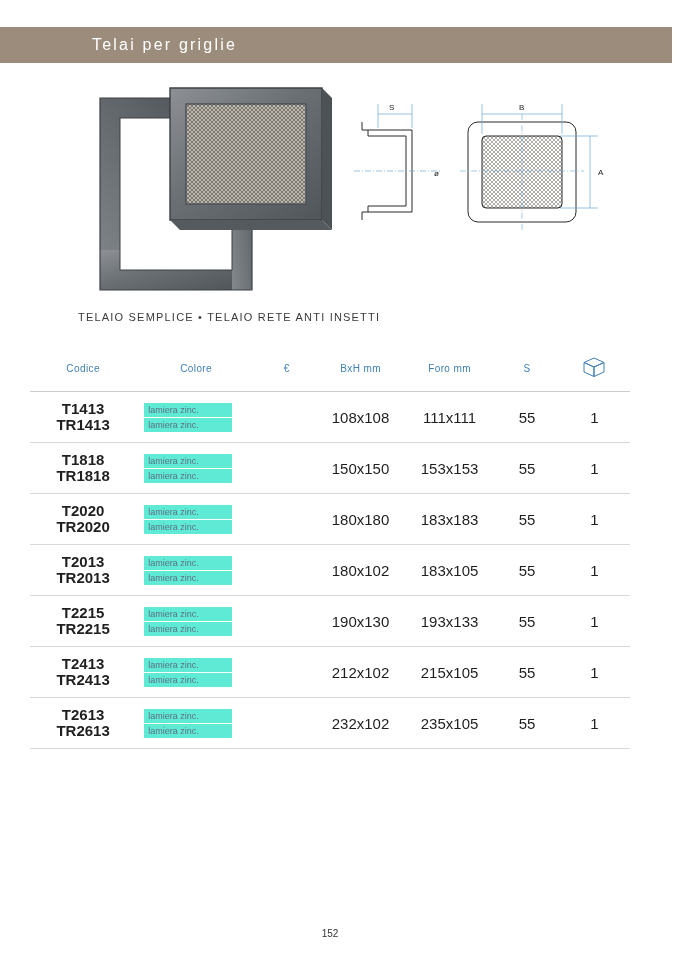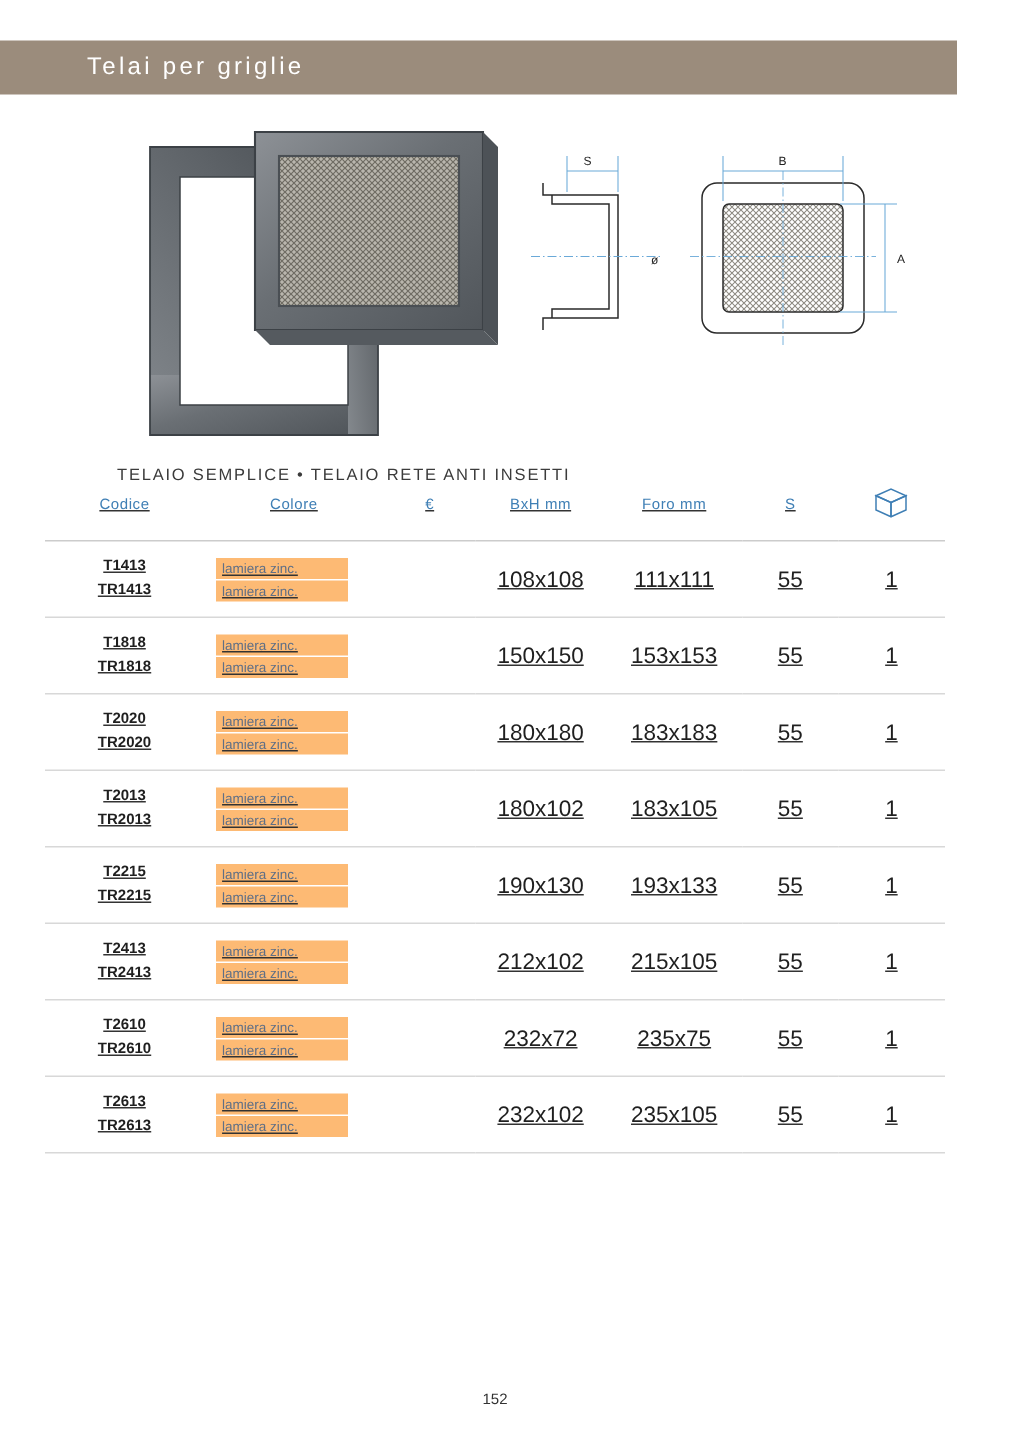--- a/index.html
+++ b/index.html
@@ -19,20 +19,21 @@
   
   .header-bar {
     position: absolute;
     top: 27px;
     left: 0;
     width: 638px;
     height: 36px;
     background: #9b8c7c;
     display: flex;
     align-items: center;
+    padding-left: 34px;
   }
   .header-title {
     color: #ffffff;
     font-size: 16px;
     letter-spacing: 2.2px;
     padding-left: 58px;
     font-weight: 400;
   }
 
   
@@ -67,26 +68,25 @@
     top: 311px;
     left: 78px;
     font-size: 11px;
     letter-spacing: 1.2px;
     color: #3b3b3b;
   }
 
   
   table.spec {
     position: absolute;
-    top: 324px;
+    top: 356px;
     left: 30px;
     width: 600px;
     border-collapse: collapse;
     font-size: 9.5px;
-    text-decoration: underline;
   }
   table.spec thead th {
     color: #3f7fb5;
     font-weight: 400;
     font-size: 10px;
     padding-bottom: 12px;
     border-bottom: 1px solid #cccccc;
     text-align: center;
     letter-spacing: .4px;
   }
@@ -100,29 +100,29 @@
 
   table.spec tbody td {
     border-bottom: 1px solid #d8d8d8;
     padding: 9px 0;
     text-align: center;
     vertical-align: middle;
     color: #1f1f1f;
   }
   .code-cell {
     font-weight: bold;
-    font-size: 10px;
+    font-size: 15px;
     line-height: 16px;
   }
   .colore-cell {
     padding-left: 8px !important;
     padding-right: 8px !important;
   }
   .swatch {
-    background: #fdba74;
+    background: #5eead4;
     color: #5f6f86;
     font-size: 9px;
     line-height: 14px;
     height: 14px;
     margin: 1px 0;
     padding-left: 4px;
     text-align: left;
     width: 84px;
   }
   .dim-cell, .s-cell, .box-cell {
@@ -357,35 +357,20 @@
           <div class="swatch">lamiera zinc.</div>
         </td>
         <td class="eur-cell"></td>
         <td class="dim-cell">212x102</td>
         <td class="dim-cell">215x105</td>
         <td class="s-cell">55</td>
         <td class="box-cell">1</td>
       </tr>
       <tr>
         <td class="code-cell">
-          <div>T2610</div>
-          <div>TR2610</div>
-        </td>
-        <td class="colore-cell">
-          <div class="swatch">lamiera zinc.</div>
-          <div class="swatch">lamiera zinc.</div>
-        </td>
-        <td class="eur-cell"></td>
-        <td class="dim-cell">232x72</td>
-        <td class="dim-cell">235x75</td>
-        <td class="s-cell">55</td>
-        <td class="box-cell">1</td>
-      </tr>
-      <tr>
-        <td class="code-cell">
           <div>T2613</div>
           <div>TR2613</div>
         </td>
         <td class="colore-cell">
           <div class="swatch">lamiera zinc.</div>
           <div class="swatch">lamiera zinc.</div>
         </td>
         <td class="eur-cell"></td>
         <td class="dim-cell">232x102</td>
         <td class="dim-cell">235x105</td>

